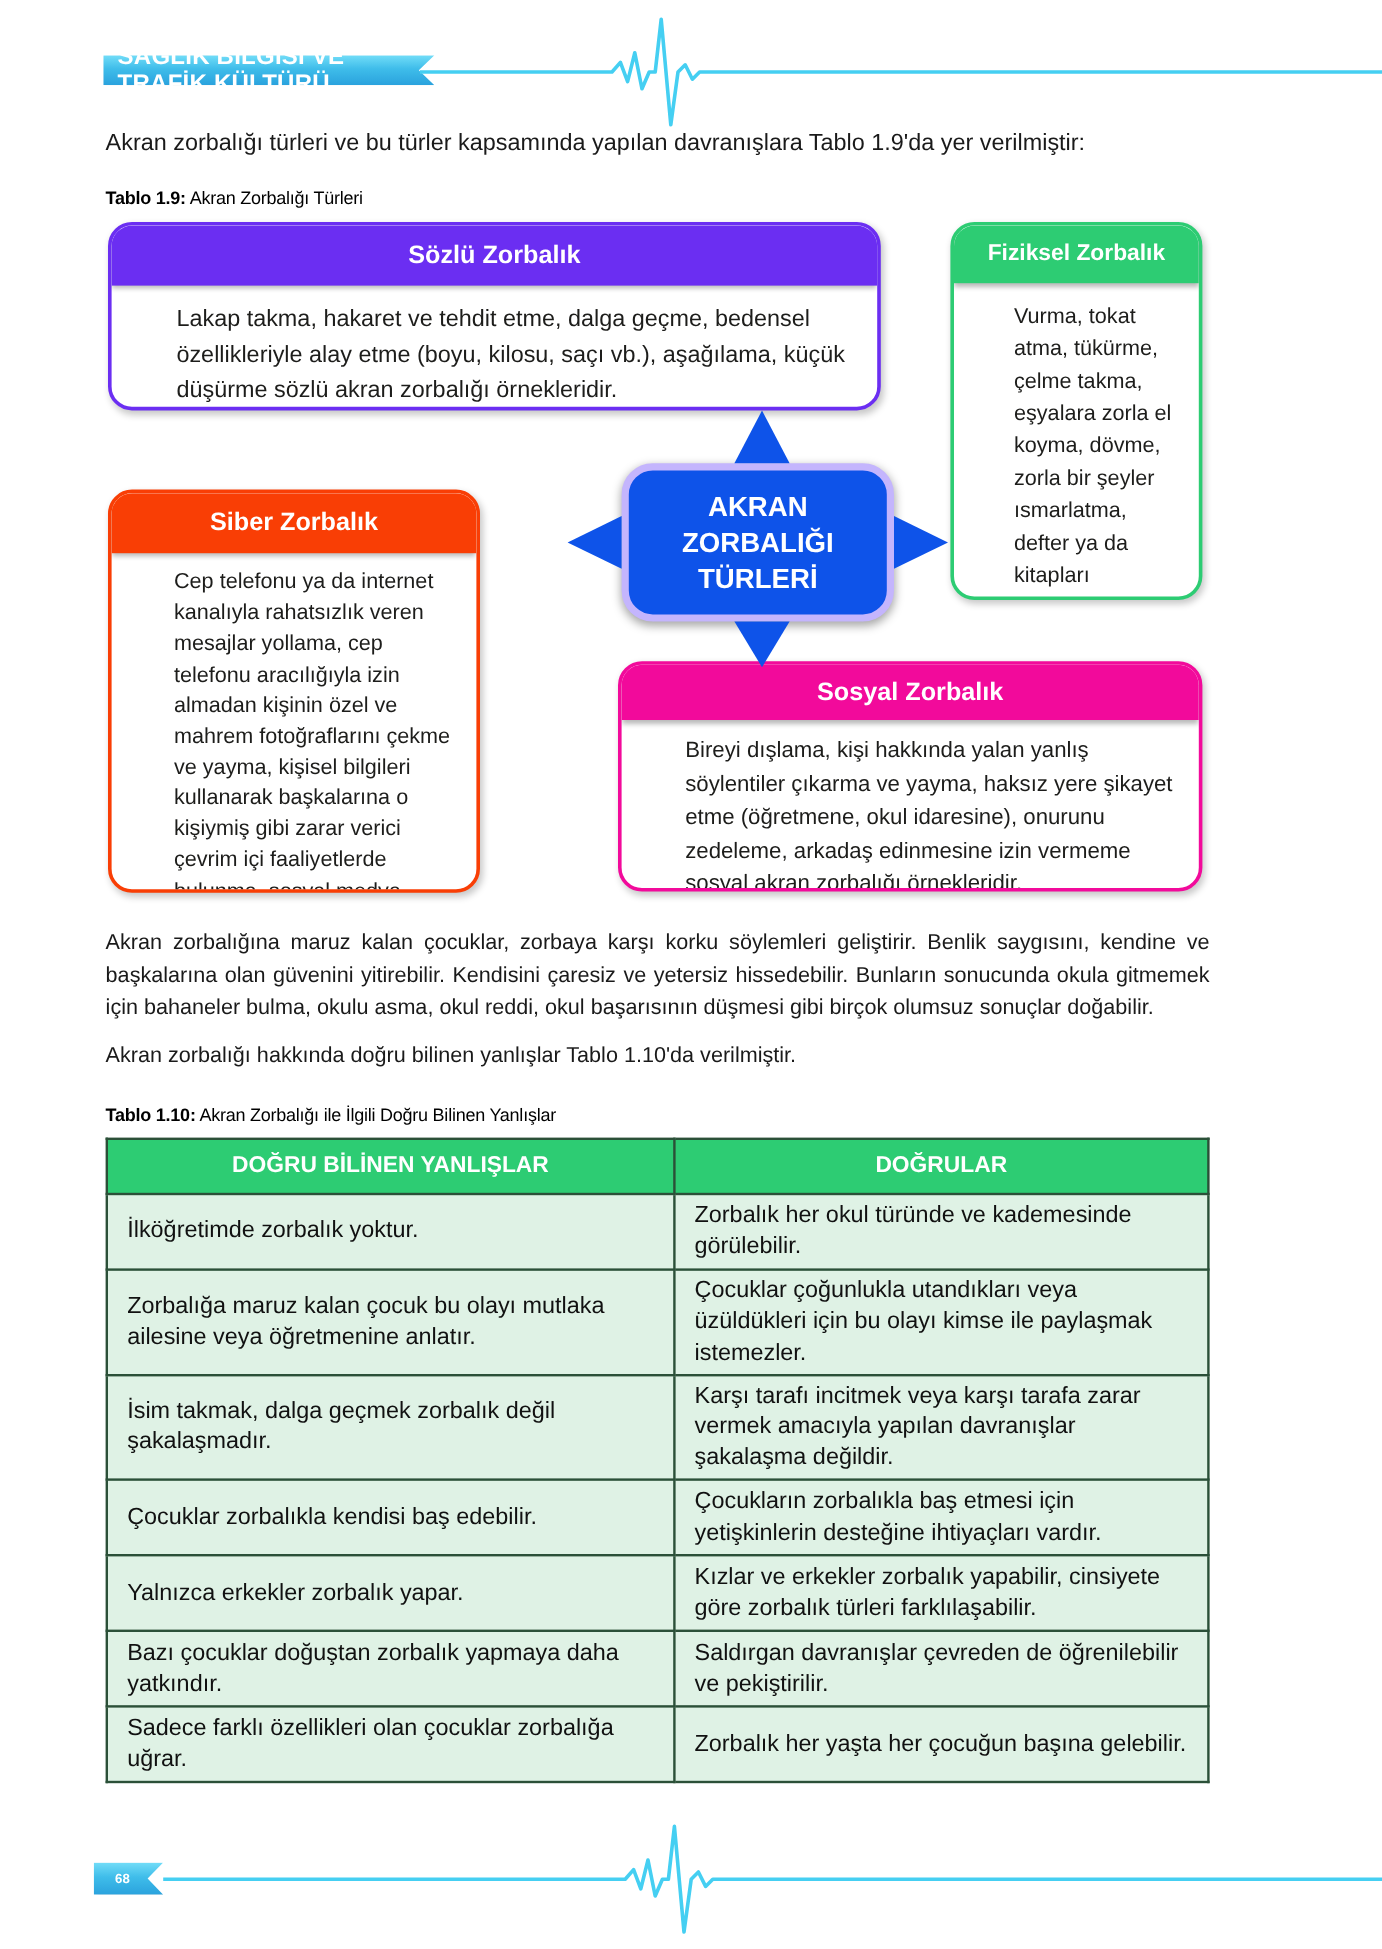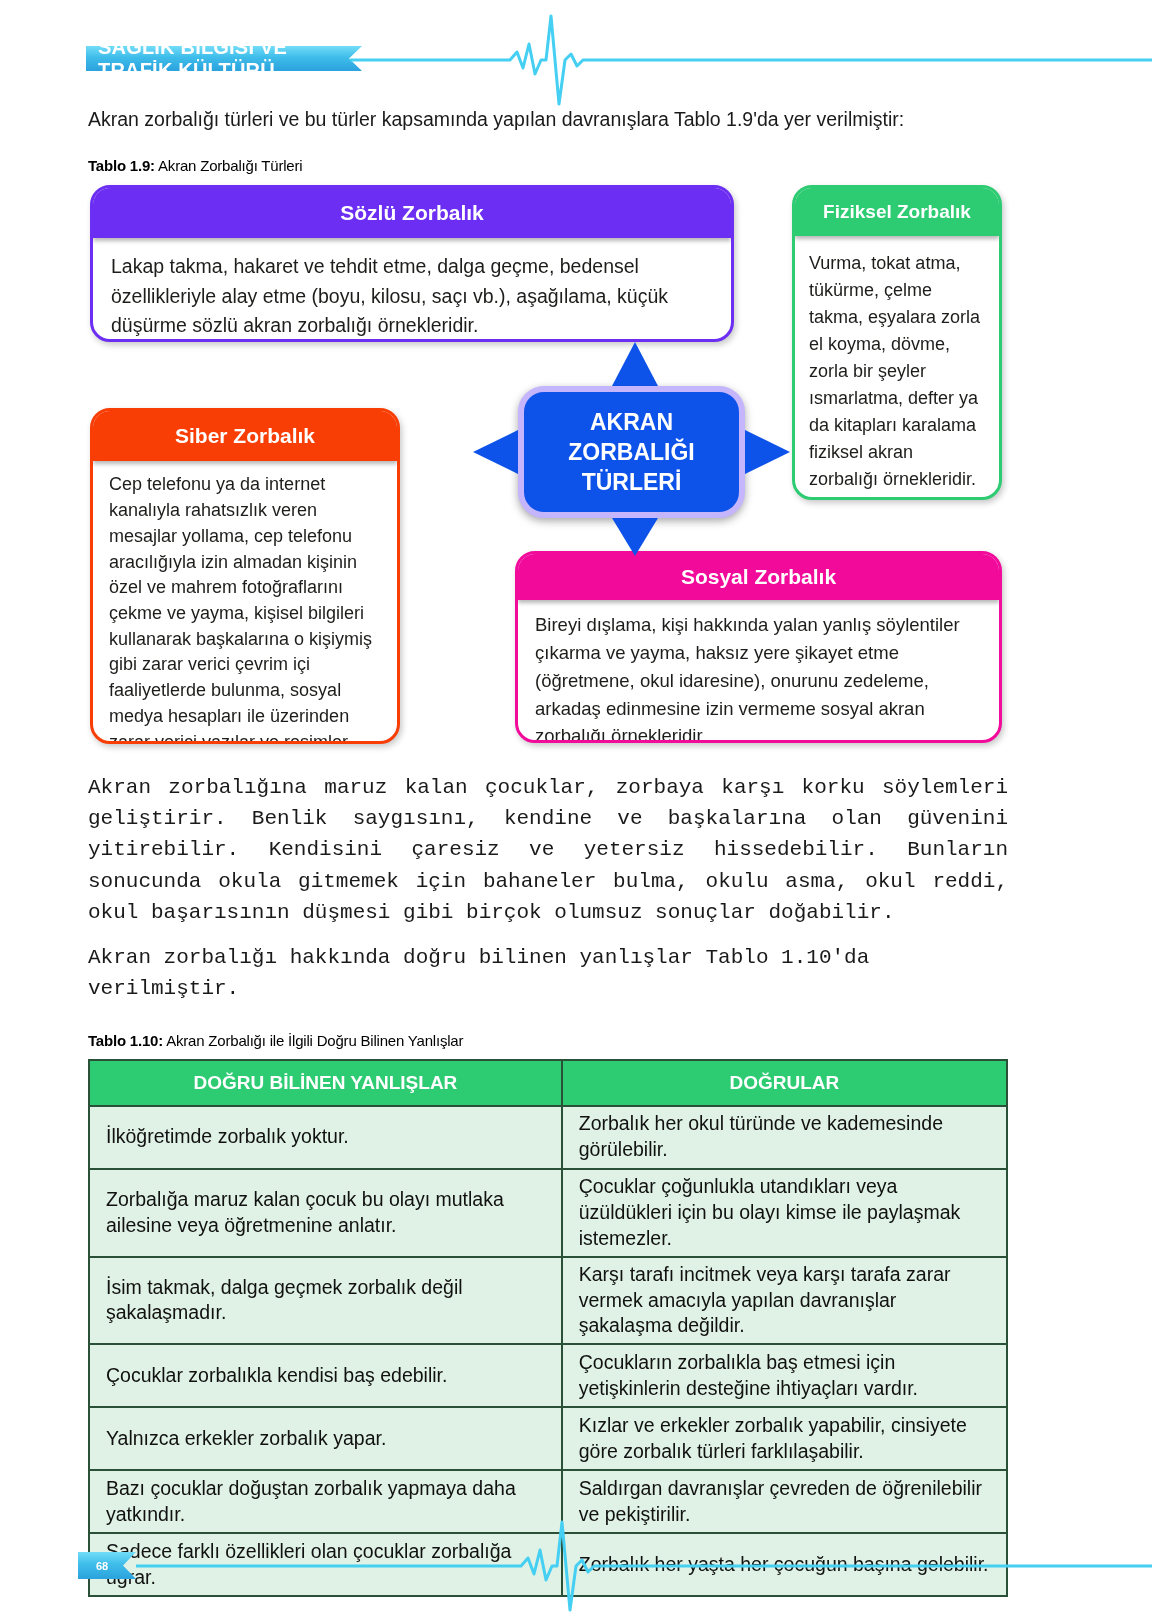--- a/index.html
+++ b/index.html
@@ -27,38 +27,38 @@
     font-size: 11px; justify-content: center; padding-right: 10px; }
   .ekg { position: absolute; }
   .ekg-header { left: 350px; top: 10px; }
   .ekg-footer { left: 136px; top: 1516px; }
 
   
   .content { position: absolute; left: 88px; top: 0; width: 920px; }
   .intro { margin-top: 106px; font-size: 19.5px; line-height: 1.4; }
   .caption { margin-top: 24px; font-size: 15px; letter-spacing: -0.2px; color: #000; }
   .caption .cap-label { font-weight: bold; }
-  .bodytext { font-size: 21px; line-height: 1.48; text-align: justify; font-family: Liberation Mono, monospace; }
+  .bodytext { font-size: 18px; line-height: 1.48; text-align: justify; }
   .p1 { margin-top: 22px; }
   .p2 { margin-top: 14px; text-align: left; }
   .caption2 { margin-top: 28px; }
 
   
   .diagram { position: relative; margin-top: 8px; height: 568px; }
   .dbox {
     position: absolute; background: #fff; border-radius: 20px;
     overflow: hidden; border: 3px solid;
     box-shadow: 2px 3px 6px rgba(0,0,0,.22);
   }
   .dbox-header {
     height: 50px; display: flex; align-items: center; justify-content: center;
     color: #fff; font-weight: bold; font-size: 21px;
     box-shadow: 0 3px 4px rgba(0,0,0,.28);
   }
-  .dbox-body { color: #1d1d1b; }
+  .dbox-body { color: #1d1d1b; margin-left: 36px; }
 
   .sozlu   { left: 2px;   top: 3px;   width: 644px; height: 157px; border-color: #6B2EF2; }
   .sozlu .dbox-header { background: #6B2EF2; }
   .sozlu .dbox-body { padding: 14px 18px; font-size: 19.5px; line-height: 1.5; }
 
   .fiziksel { left: 704px; top: 3px;  width: 210px; height: 315px; border-color: #2DCC73; }
   .fiziksel .dbox-header { background: #2DCC73; font-size: 19px; height: 48px; }
   .fiziksel .dbox-body { padding: 14px 14px; font-size: 18px; line-height: 1.5; }
 
   .siber   { left: 2px;   top: 226px; width: 310px; height: 336px; border-color: #F93E05; }

